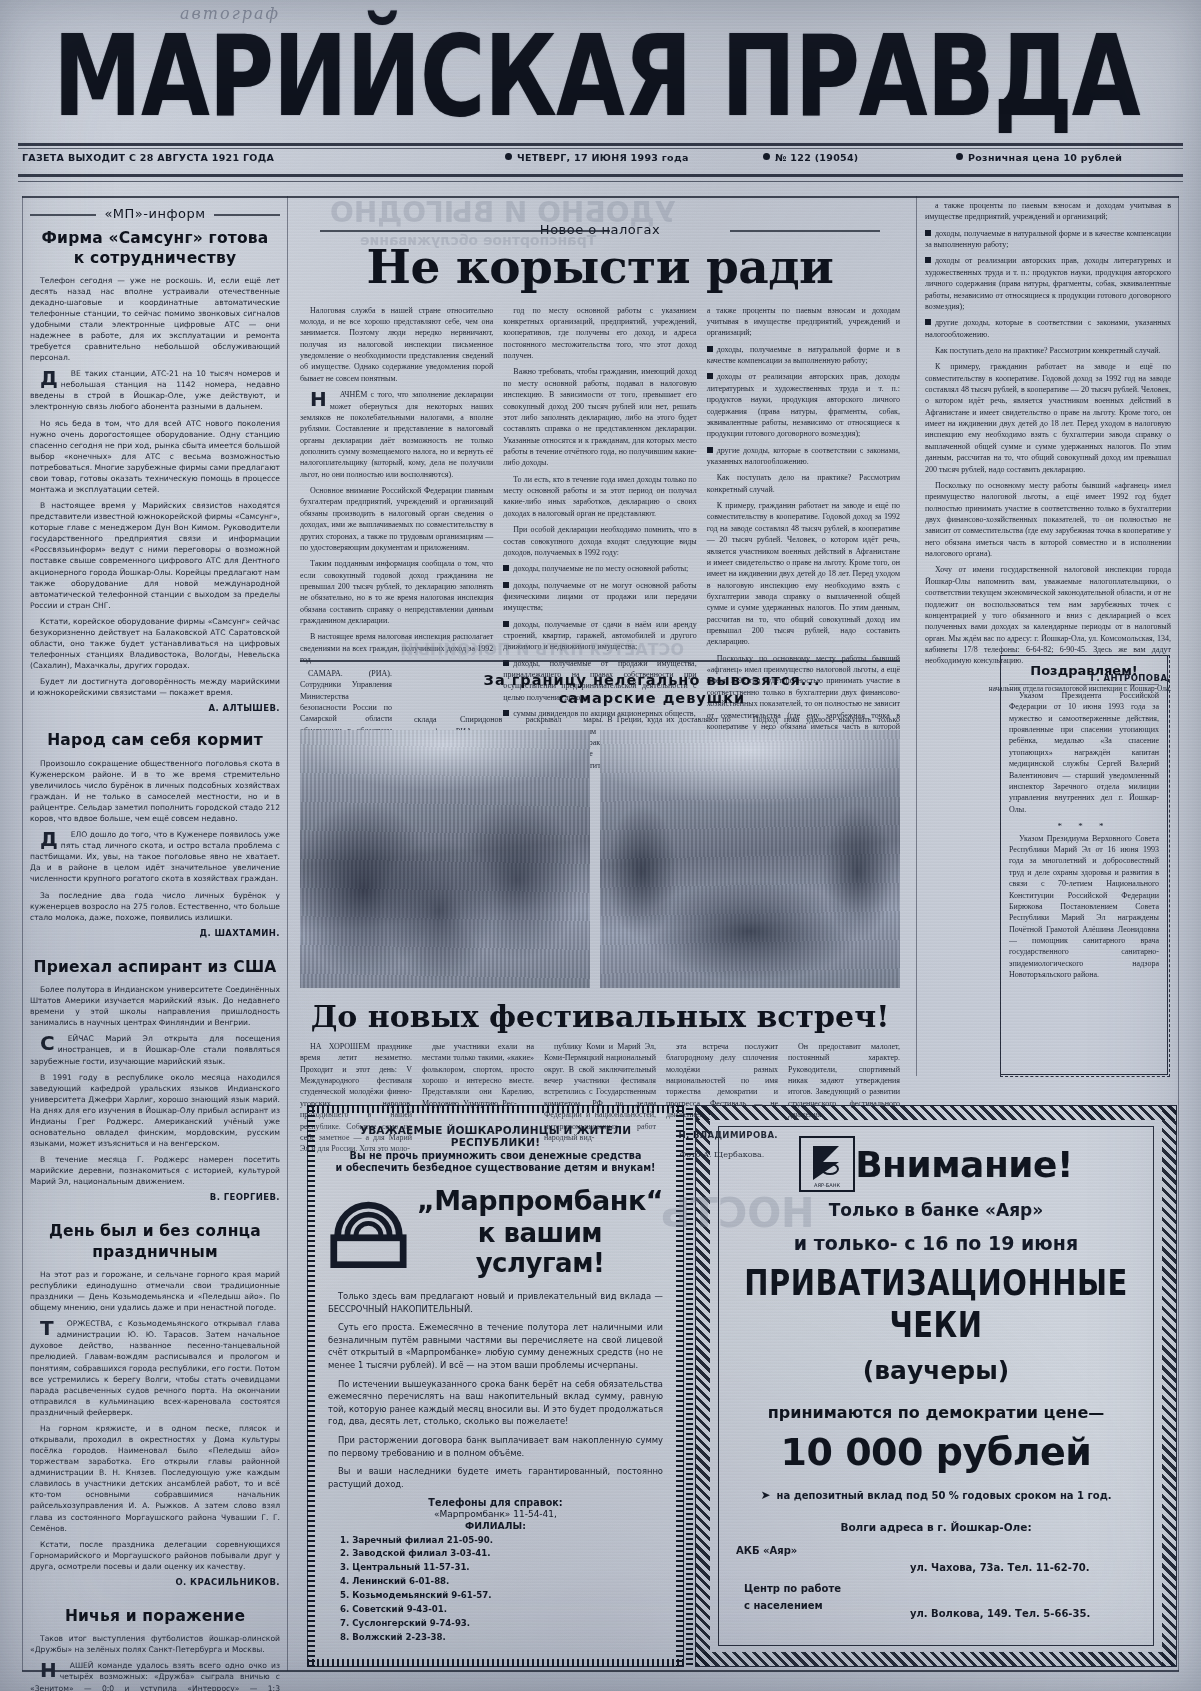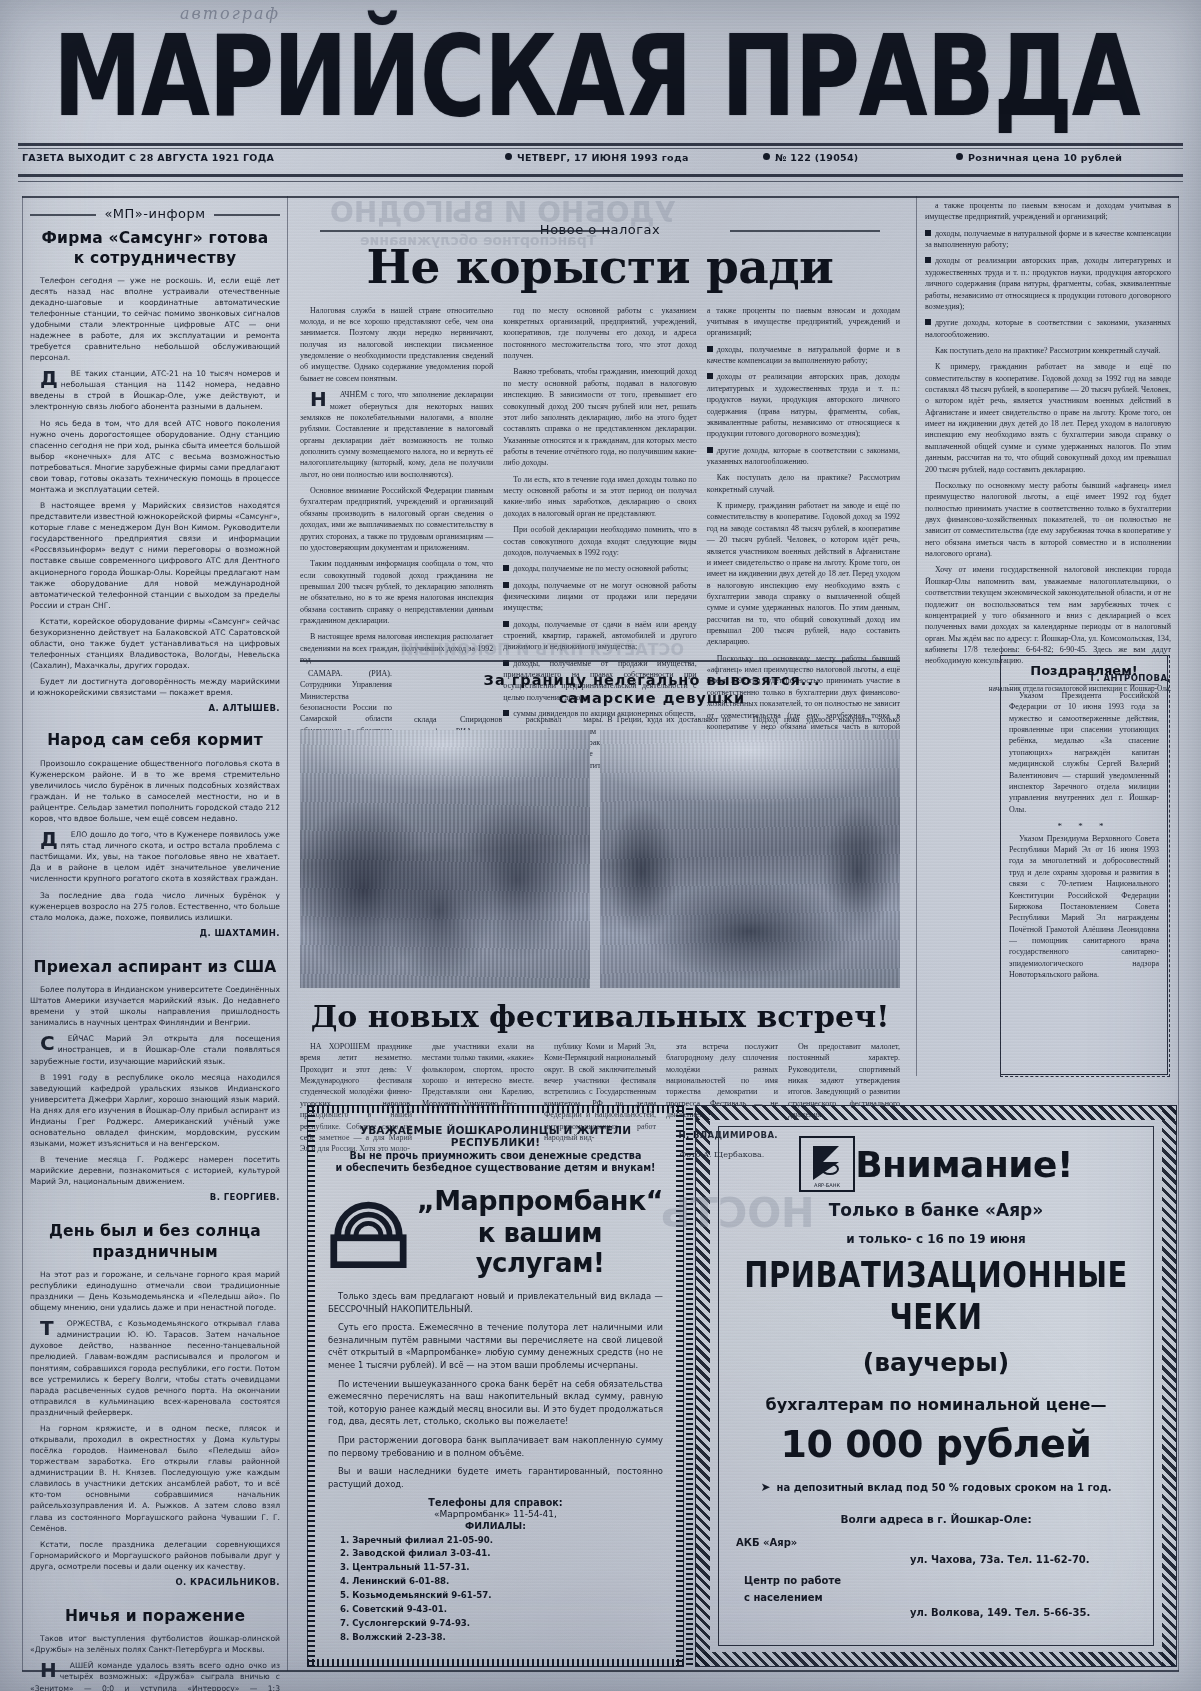--- a/index.html
+++ b/index.html
@@ -445,41 +445,41 @@
         <div style="display:flex;align-items:center;justify-content:center;">
           <svg width="56" height="56" viewBox="0 0 56 56">
             <rect x="1" y="1" width="54" height="54" fill="none" stroke="#141a28" stroke-width="2"></rect>
             <path d="M14 10 L40 10 L24 26 L40 26 L14 44 Z" fill="#141a28"></path>
             <ellipse cx="31" cy="33" rx="8" ry="5" fill="none" stroke="#141a28" stroke-width="2"></ellipse>
             <text x="28" y="51" font-family="DejaVu Sans" font-size="5" text-anchor="middle" fill="#141a28">АЯР-БАНК</text>
           </svg>
           <div class="ad-h1" style="font-size:36px;letter-spacing:-.5px;">Внимание!</div>
         </div>
         <div class="ad-t" style="font-size:17px;font-weight:700;margin-top:8px;">Только в банке «Аяр»</div>
-        <div class="ad-t" style="font-size:12px;font-weight:700;margin-top:12px;">и только- с 16 по 19 июня</div>
+        <div class="ad-t" style="font-size:19px;font-weight:700;margin-top:12px;">и только- с 16 по 19 июня</div>
         <div class="ad-h1" style="font-size:29px;letter-spacing:.5px;margin-top:16px;transform:scaleY(1.22);transform-origin:50% 50%;">ПРИВАТИЗАЦИОННЫЕ ЧЕКИ</div>
         <div class="ad-h1" style="font-size:25px;margin-top:18px;">(ваучеры)</div>
-        <div class="ad-h1" style="font-size:16px;margin-top:18px;">бухгалтерам по номинальной цене—</div>
+        <div class="ad-h1" style="font-size:16px;margin-top:18px;">принимаются по демократии цене—</div>
         <div class="ad-h1" style="font-size:38px;letter-spacing:-.5px;margin-top:8px;">10 000 рублей</div>
 
         <div style="display:flex;align-items:center;gap:6px;justify-content:center;margin-top:14px;">
           <span style="font-size:12px;color:#141a28;">➤</span>
           <span class="ad-t" style="font-size:10px;font-weight:700;">на депозитный вклад под 50 % годовых сроком на 1 год.</span>
         </div>
 
         <div class="ad-t" style="font-size:10.5px;font-weight:700;margin-top:18px;">Волги адреса в г. Йошкар-Оле:</div>
 
         <div style="margin-top:12px;position:relative;height:34px;">
           <span style="position:absolute;left:6px;top:0;font-family:'DejaVu Sans',sans-serif;font-size:10px;font-weight:700;">АКБ «Аяр»</span>
           <span style="position:absolute;left:180px;top:17px;font-family:'DejaVu Sans',sans-serif;font-size:10px;font-weight:700;">ул. Чахова, 73а. Тел. 11-62-70.</span>
         </div>
         <div style="margin-top:4px;position:relative;height:46px;">
           <span style="position:absolute;left:14px;top:0;font-family:'DejaVu Sans',sans-serif;font-size:10px;font-weight:700;">Центр по работе</span>
           <span style="position:absolute;left:14px;top:17px;font-family:'DejaVu Sans',sans-serif;font-size:10px;font-weight:700;">с населением</span>
-          <span style="position:absolute;left:180px;top:32px;font-family:'DejaVu Sans',sans-serif;font-size:10px;font-weight:700;">ул. Волкова, 149. Тел. 5-66-35.</span>
+          <span style="position:absolute;left:180px;top:25px;font-family:'DejaVu Sans',sans-serif;font-size:10px;font-weight:700;">ул. Волкова, 149. Тел. 5-66-35.</span>
         </div>
       </div>
     </div>
 
     <div class="combfrm v" style="left:686px;top:1105px;width:7px;height:560px;"></div>
 
   </div>
 </div>
 
 </body></html>

